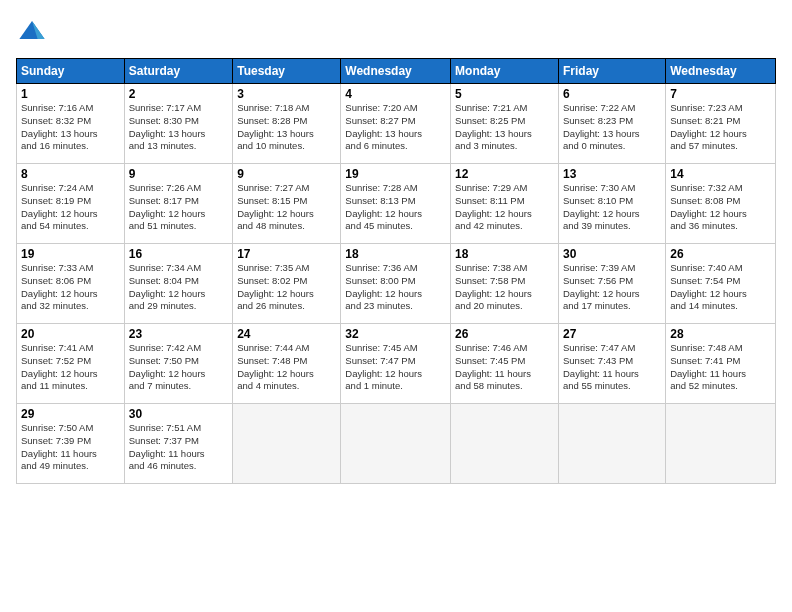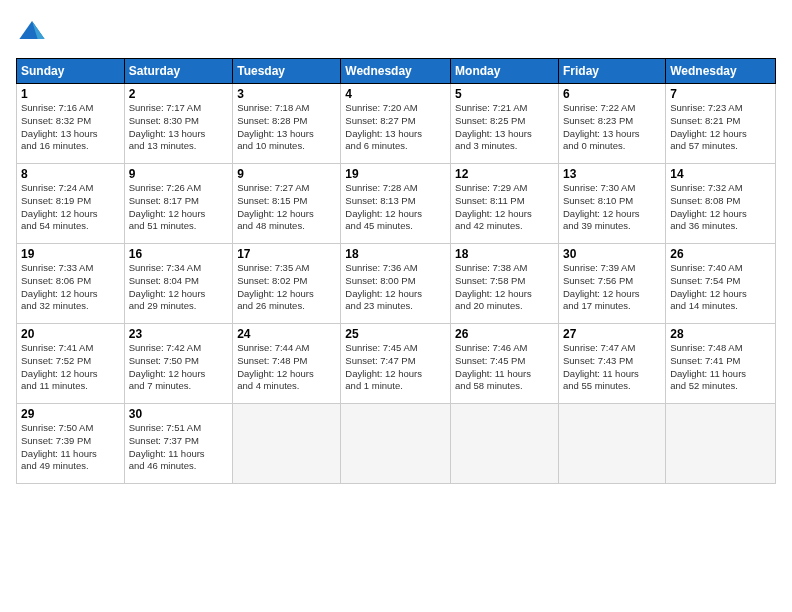--- a/index.html
+++ b/index.html
@@ -226,21 +226,21 @@
           </td>
           <td>
             <span class="day-num">23</span>
             <div class="day-info">Sunrise: 7:42 AM<br>Sunset: 7:50 PM<br>Daylight: 12 hours<br>and 7 minutes.</div>
           </td>
           <td>
             <span class="day-num">24</span>
             <div class="day-info">Sunrise: 7:44 AM<br>Sunset: 7:48 PM<br>Daylight: 12 hours<br>and 4 minutes.</div>
           </td>
           <td>
-            <span class="day-num">25</span>
+            <span class="day-num">32</span>
             <div class="day-info">Sunrise: 7:45 AM<br>Sunset: 7:47 PM<br>Daylight: 12 hours<br>and 1 minute.</div>
           </td>
           <td>
             <span class="day-num">26</span>
             <div class="day-info">Sunrise: 7:46 AM<br>Sunset: 7:45 PM<br>Daylight: 11 hours<br>and 58 minutes.</div>
           </td>
           <td>
             <span class="day-num">27</span>
             <div class="day-info">Sunrise: 7:47 AM<br>Sunset: 7:43 PM<br>Daylight: 11 hours<br>and 55 minutes.</div>
           </td>

